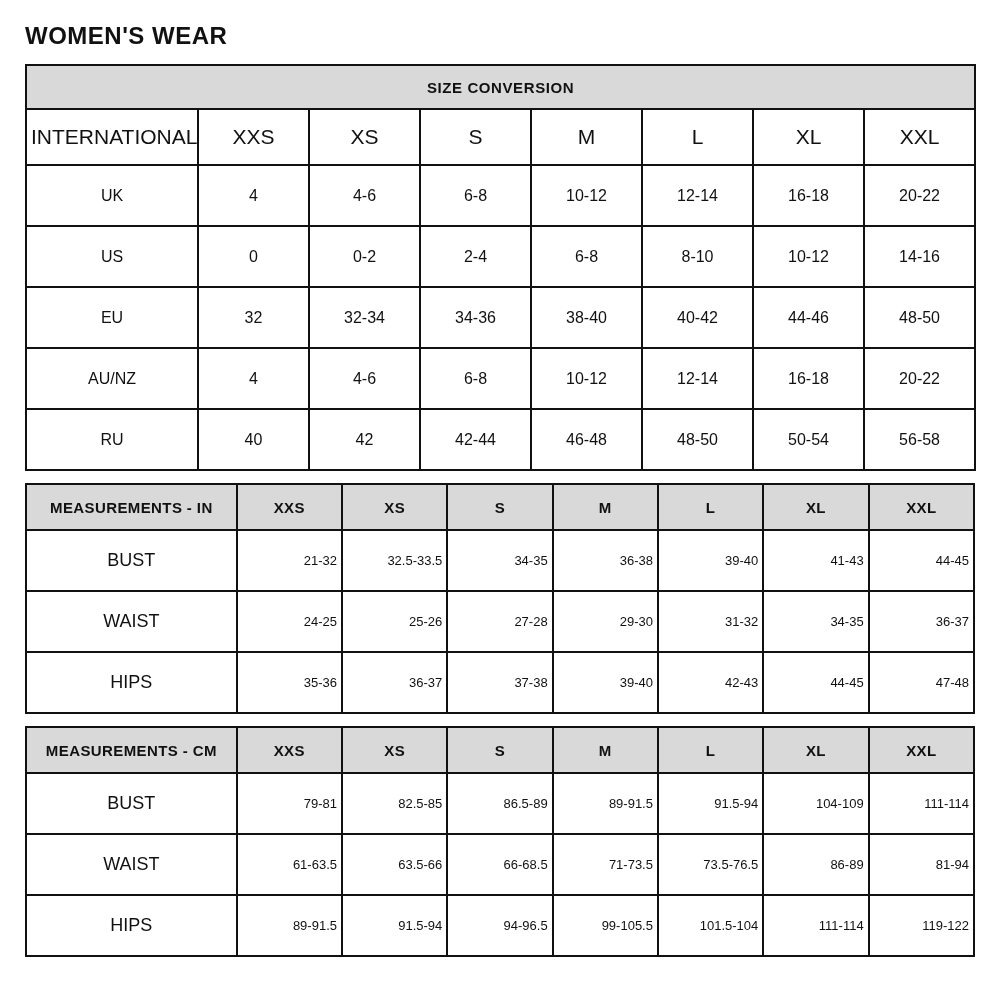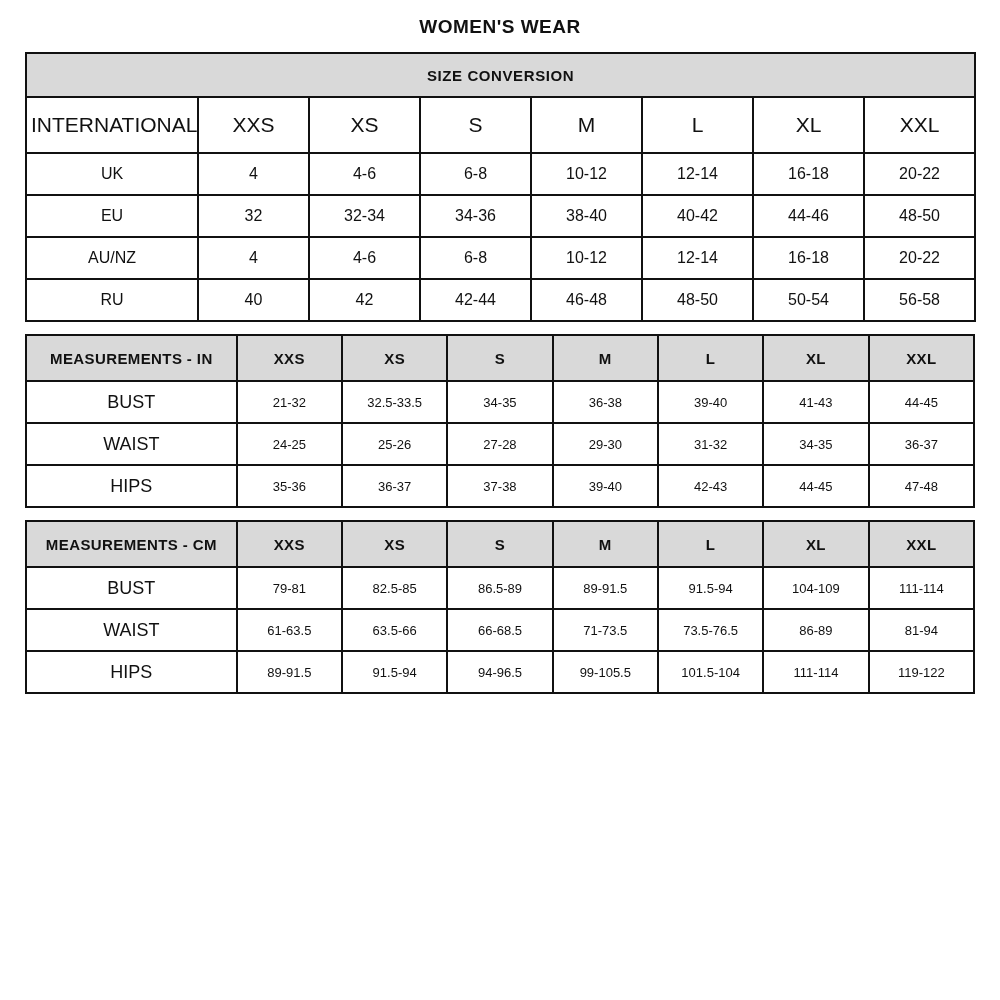--- a/index.html
+++ b/index.html
@@ -9,23 +9,22 @@
   }
   html,body{margin:0;padding:0;background:#ffffff;}
   body{
     width:1000px;height:1000px;
     font-family:"Liberation Sans", sans-serif;
     color:var(--text);
     -webkit-font-smoothing:antialiased;
   }
   .page{padding:10px 25px 0 25px;}
   h1{
-    margin:6px 0 14px 0;
-    text-align:center;
-    font-size:19px;
+    margin:12px 0 14px 0;
+    font-size:24px;
     font-weight:700;
     letter-spacing:0.5px;
   }
   table{
     border-collapse:collapse;
     table-layout:fixed;
     width:950px;
     margin:0 0 12px 0;
     border:2px solid var(--border);
   }
@@ -34,42 +33,42 @@
     text-align:center;
     vertical-align:middle;
     padding:0 4px;
     overflow:hidden;
   }
   
   .c-label1{width:172px;}
   .c-size1{width:111px;}
   .h-banner{height:44px;}
   .h-head{height:56px;}
-  .h-row{height:42px;}
+  .h-row{height:61px;}
   .banner{
     background:var(--header-bg);
     font-weight:700;
     font-size:15px;
     letter-spacing:0.6px;
   }
   .conv td{font-size:16px;}
   .conv .banner{font-size:15px;}
   .conv .conv-head{font-size:21px;}
   
   .c-label2{width:210px;}
   .c-size2{width:105px;}
   .h-mhead{height:46px;}
   .mhead{
     background:var(--header-bg);
     font-weight:700;
     font-size:15px;
     letter-spacing:0.4px;
   }
   .meas .row-label{font-size:18px;}
-  .meas .val{font-size:13px;}
+  .meas .val{font-size:13px;text-align:right;}
 </style>
 </head>
 <body>
 
 <div class="page">
 
   <h1>WOMEN'S WEAR</h1>
 
   <table class="conv">
     <colgroup>
@@ -98,20 +97,30 @@
       </tr>
       <tr class="h-row">
         <td>UK</td>
         <td>4</td>
         <td>4-6</td>
         <td>6-8</td>
         <td>10-12</td>
         <td>12-14</td>
         <td>16-18</td>
         <td>20-22</td>
+      </tr>
+      <tr class="h-row">
+        <td>US</td>
+        <td>0</td>
+        <td>0-2</td>
+        <td>2-4</td>
+        <td>6-8</td>
+        <td>8-10</td>
+        <td>10-12</td>
+        <td>14-16</td>
       </tr>
       <tr class="h-row">
         <td>EU</td>
         <td>32</td>
         <td>32-34</td>
         <td>34-36</td>
         <td>38-40</td>
         <td>40-42</td>
         <td>44-46</td>
         <td>48-50</td>

